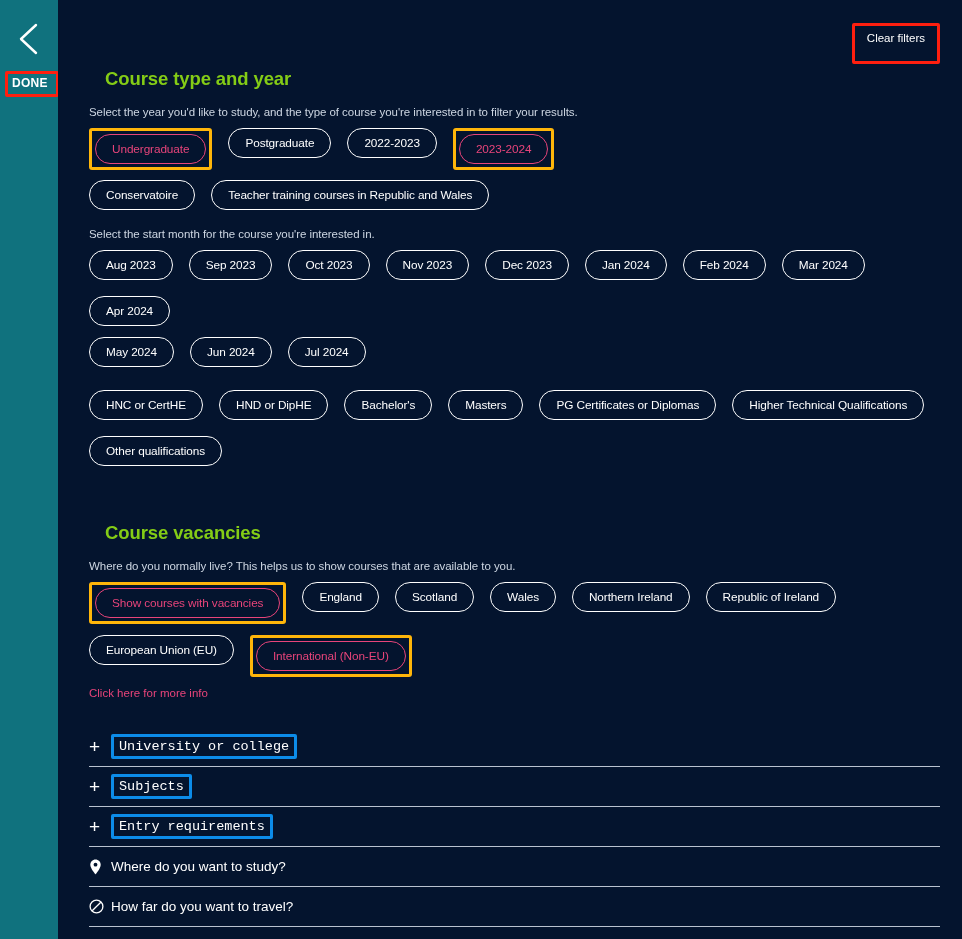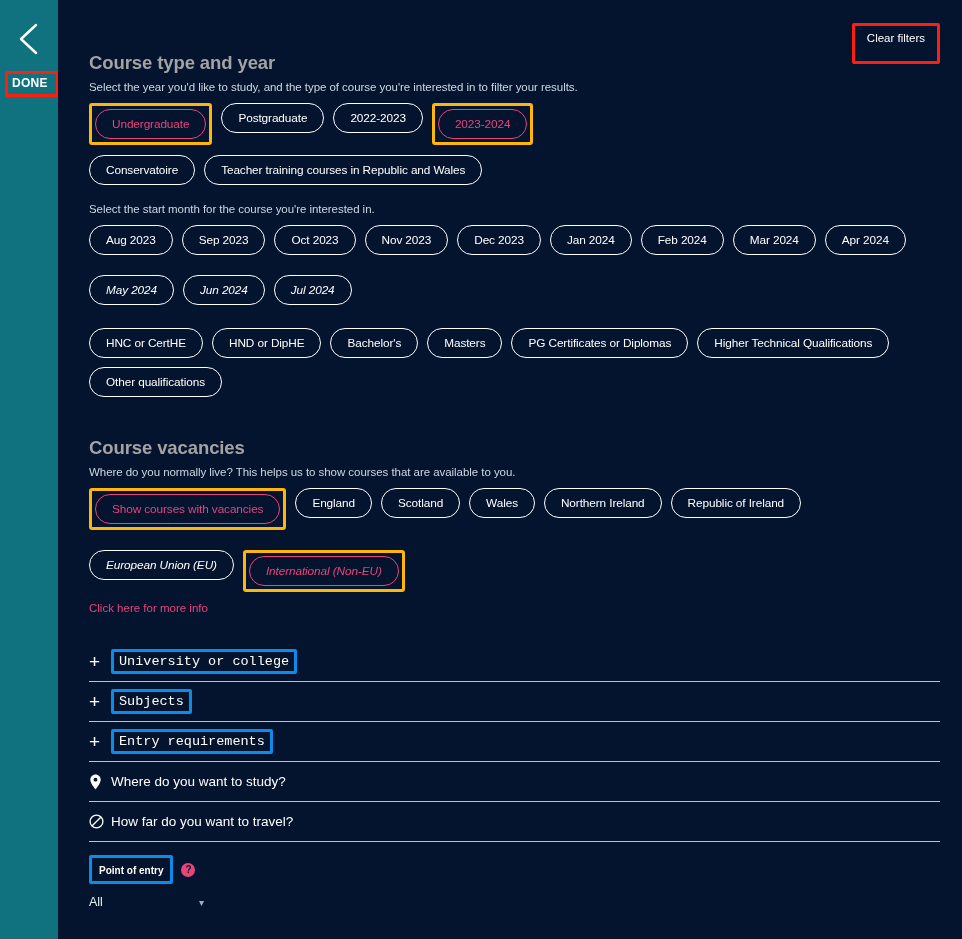--- a/index.html
+++ b/index.html
@@ -54,43 +54,43 @@
     border: 3px solid #ff1f0f;
     border-radius: 2px;
     padding: 6px 12px 16px 12px;
     cursor: pointer;
   }
   .clear-filters-box span {
     font-size: 11.5px; color: #ffffff; line-height: 13px; display:block;
   }
 
   h2.section-title {
-    margin: 0;
+    margin: 16px;
     padding-top: 52px;
     font-size: 18.5px;
     font-weight: bold;
     letter-spacing: -0.1px;
-    color: #a3a3a3;
+    color: #84cc16;
   }
   h2.section-title.vac { padding-top: 0; }
 
   p.section-sub {
     margin: 7px 0 0 0;
     font-size: 11.5px;
     color: #cdd6e2;
     letter-spacing: -0.05px;
   }
 
   .chip-row {
     display: flex;
     flex-wrap: wrap;
-    gap: 9px;
+    gap: 16px;
     margin-top: 10px;
   }
-  .chip-row.tight { margin-top: 20px; font-style: italic; }
+  .chip-row.tight { margin-top: 11px; }
 
   .chip {
     display: inline-flex;
     align-items: center;
     justify-content: center;
     height: 30px;
     padding: 0 16px;
     border: 1.6px solid #ffffff;
     border-radius: 20px;
     background: transparent;

